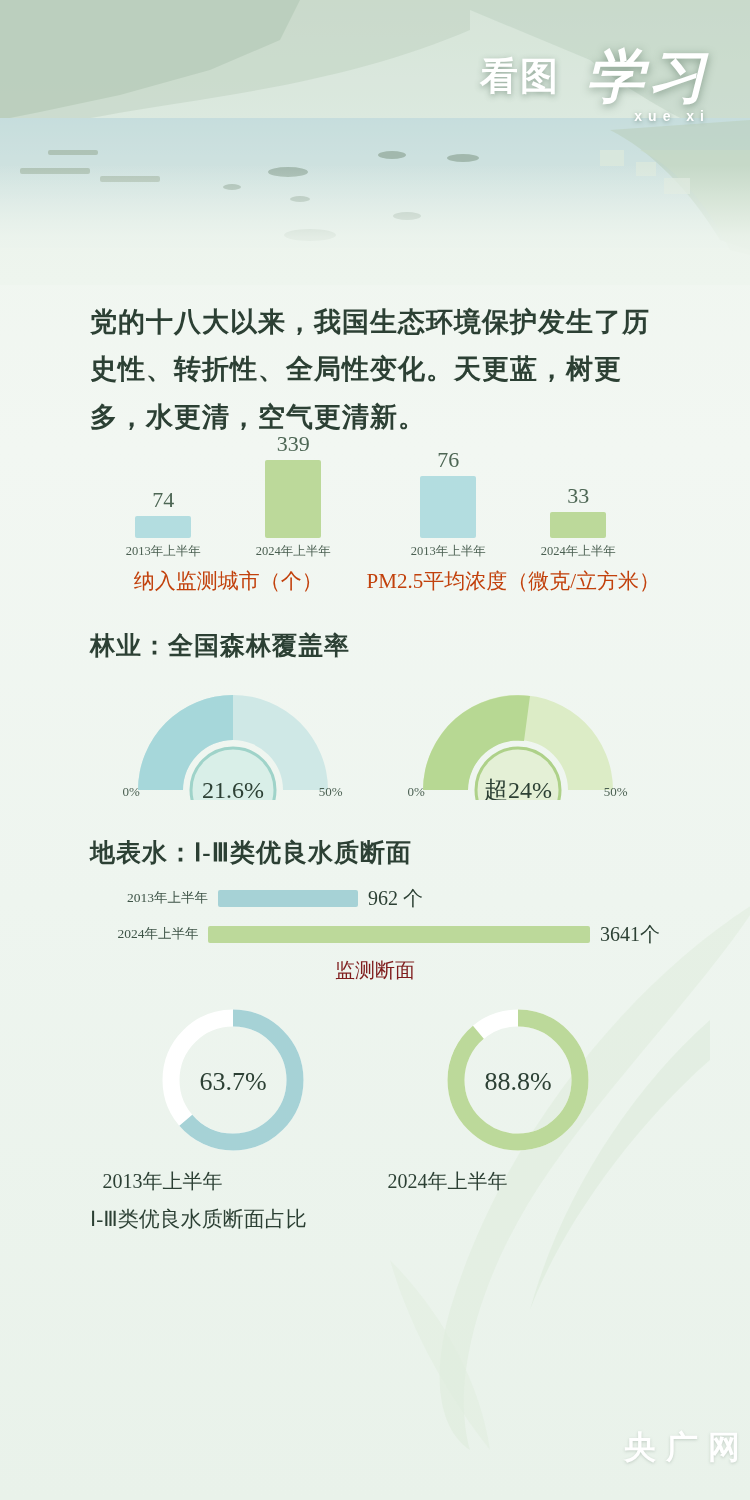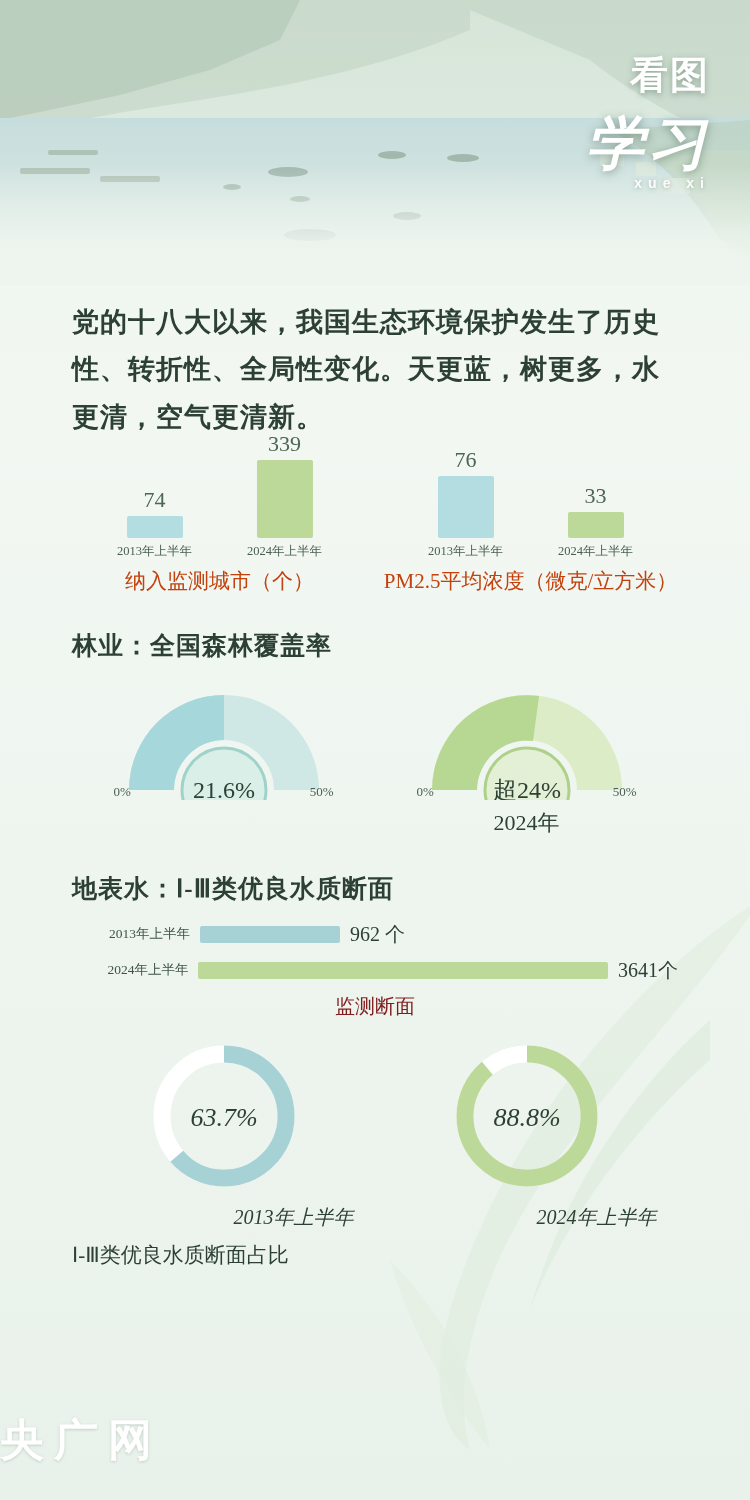--- a/index.html
+++ b/index.html
@@ -19,37 +19,37 @@
 
   
   .hero { position:relative; width:750px; height:285px; overflow:hidden; }
   .hero-photo { position:absolute; inset:0; }
   .hero-photo svg { width:100%; height:100%; display:block; }
   .hero-fade {
     position:absolute; left:0; right:0; bottom:0; height:120px;
     background:linear-gradient(180deg,rgba(238,245,238,0) 0%,rgba(238,245,238,.85) 60%,#eef5ee 100%);
   }
   .brand { position:absolute; right:40px; top:50px; text-align:right; }
-  .brand-row { display:flex; align-items:flex-end; justify-content:center; gap:16px;flex-direction:column; }
+  .brand-row { display:flex; align-items:flex-end; justify-content:center; gap:26px; }
   .brand-kan {
     font-family:"DejaVu Serif", serif; font-weight:700; font-size:38px; color:#fff;
     letter-spacing:2px; text-shadow:0 2px 6px rgba(60,90,70,.45);
   }
   .brand-xue {
     font-family:"DejaVu Serif", serif; font-style:italic; font-weight:700;
     font-size:58px; color:#fff; line-height:.9; letter-spacing:4px;
     text-shadow:0 2px 8px rgba(60,90,70,.5);
   }
   .brand-pinyin {
     margin-top:6px; font-family:"Liberation Sans", sans-serif; font-weight:700;
     font-size:14px; letter-spacing:6px; color:#fff; text-shadow:0 1px 4px rgba(60,90,70,.5);
   }
 
   
-  .wrap { position:relative; padding:0 72px; }
+  .wrap { position:relative; padding:0 90px; }
   .lead {
     font-size:27px; line-height:1.75; font-weight:700; color:#2c4034;
     letter-spacing:1px; margin-top:14px;
   }
   .sec-title {
     font-size:25px; font-weight:700; color:#2c4034; letter-spacing:1px;
     margin-top:34px; margin-bottom:6px;
   }
 
   
@@ -75,32 +75,32 @@
   
   .wb { margin-top:16px; }
   .wb-row { display:flex; align-items:center; gap:10px; margin-bottom:9px; }
   .wb-name { width:118px; text-align:right; font-size:13.5px; color:#3e5447; white-space:nowrap; }
   .wb-bar { height:17px; border-radius:2px; }
   .wb-val { font-size:20px; color:#2c4034; white-space:nowrap; }
   .wb-caption { text-align:center; font-size:20px; color:#7f1d1d; margin-top:6px; }
 
   
   .donut-row { display:flex; justify-content:space-around; margin-top:16px; }
-  .donut-box { text-align:right; width:260px;font-style:italic; }
+  .donut-box { text-align:left; width:260px; }
   .donut-box svg { display:block; margin:0 auto; }
   .donut-pct {
     font-size:26px; fill:#2c4034; font-family:"Liberation Serif", serif;
   }
   .donut-year { font-size:20px; color:#2c4034; margin-top:8px; }
   .donut-caption { text-align:left; font-size:21px; color:#2c4034; margin-top:10px; }
 
   
   .footer {
-    position:absolute; left:0; right:0; bottom:30px; text-align:left;
-    font-size:44px; font-weight:700; letter-spacing:10px; color:#ffffff;
+    position:absolute; left:0; right:0; bottom:30px; text-align:right;
+    font-size:32px; font-weight:700; letter-spacing:10px; color:#ffffff;
     text-shadow:0 1px 3px rgba(120,140,125,.35);
   }
 </style>
 </head>
 <body>
 
 <div class="hero">
   <div class="hero-photo">
     <svg viewBox="0 0 750 285" preserveAspectRatio="none">
       <defs>
@@ -225,21 +225,20 @@
       <svg class="gauge-svg" width="220" height="120" viewBox="0 0 220 120">
         <path d="M15,110 A95,95 0 0 1 205,110 L160,110 A50,50 0 0 0 60,110 Z" fill="#dcecc6"></path>
         <path d="M15,110 A95,95 0 0 1 122,16 L116,61 A50,50 0 0 0 60,110 Z" fill="#b7d893"></path>
         <circle cx="110" cy="110" r="42" fill="#e4f0d6" stroke="#aed189" stroke-width="3"></circle>
         <text x="110" y="118" text-anchor="middle" font-size="24" fill="#2c4034" font-family="Liberation Serif, serif">超24%</text>
       </svg>
       <div class="gauge-ends">
         <span class="l">0%</span>
         <span class="r">50%</span>
       </div>
-      <div class="gauge-year">2024年</div>
     </div>
 
   </div>
 
   <h2 class="sec-title">地表水：Ⅰ-Ⅲ类优良水质断面</h2>
 
   <div class="wb">
     <div class="wb-row">
       <div class="wb-name">2013年上半年</div>
       <div class="wb-bar" style="width:140px;background:#a6d2d6"></div>

